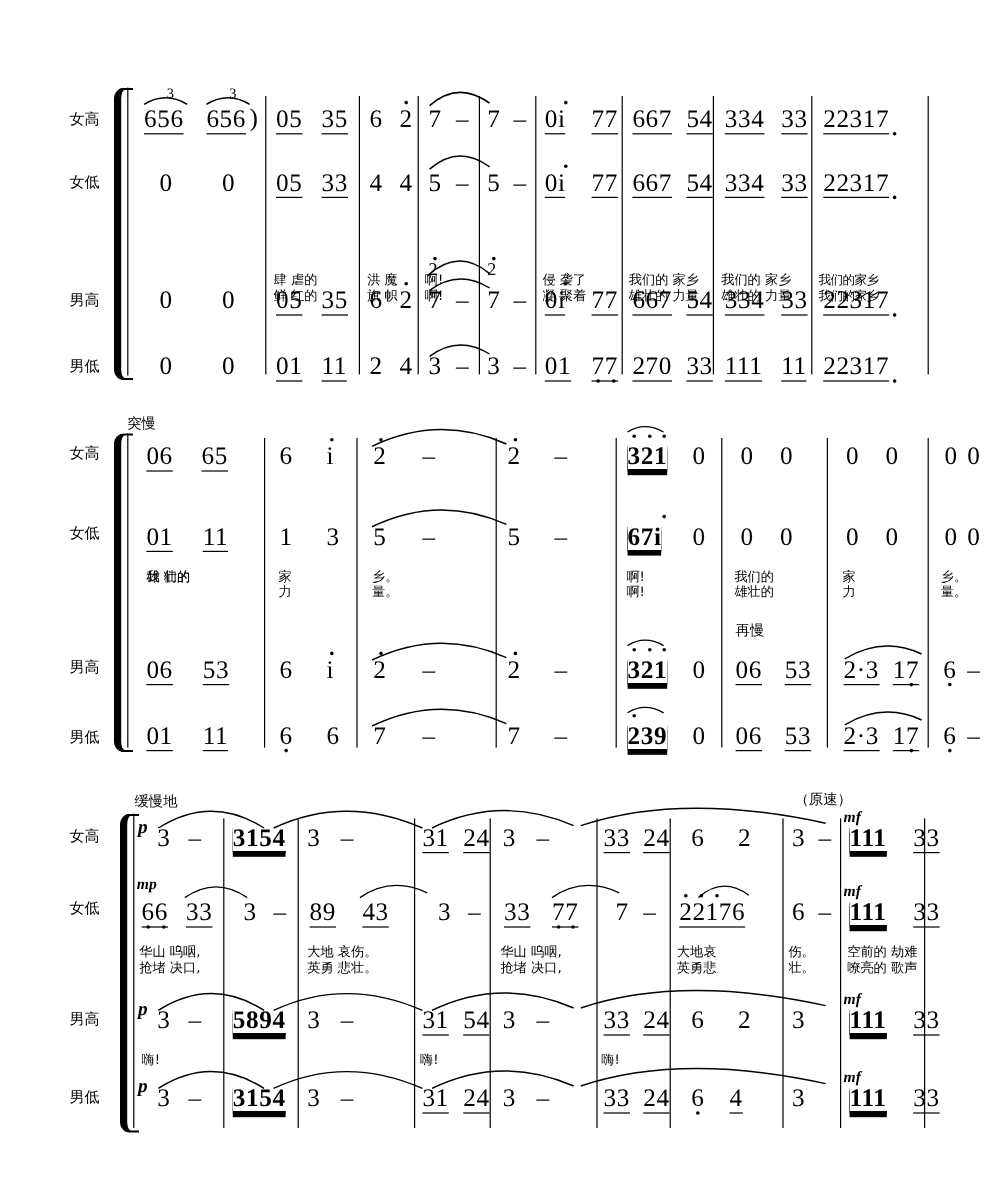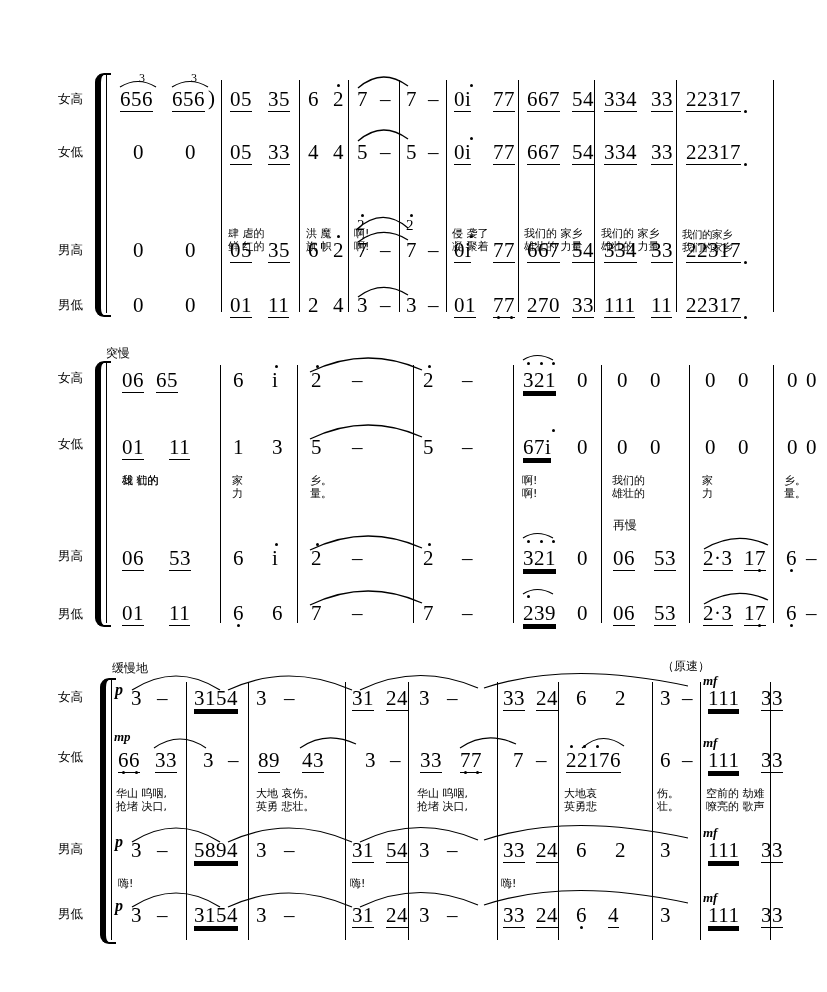--- a/index.html
+++ b/index.html
@@ -49,21 +49,21 @@
   
   .note{
     position:absolute;
     font-family:"Liberation Serif","DejaVu Serif",serif;
     font-size:21px;
     line-height:1;
     white-space:nowrap;
     letter-spacing:0.5px;
   }
   .under1{border-bottom:1.7px solid #000;padding-bottom:1px;}
-  .under2{box-shadow:0 2px 0 0 #000, 0 5px 0 0 #000;}
+  .under2{box-shadow:0 2px 0 0 #000, 0 5px 0 0 #000;font-weight:bold;}
 
   
   .odot{
     position:absolute;width:3px;height:3px;border-radius:50%;background:#000;
   }
 
   
   .triplet{
     position:absolute;
     font-family:"Liberation Serif","DejaVu Serif",serif;
@@ -291,21 +291,21 @@
 
   <div class="barline" style="left:220px;top:20px;height:258px;"></div>
   <div class="barline" style="left:297px;top:20px;height:258px;"></div>
   <div class="barline" style="left:413px;top:20px;height:258px;"></div>
   <div class="barline" style="left:513px;top:20px;height:258px;"></div>
   <div class="barline" style="left:601px;top:20px;height:258px;"></div>
   <div class="barline" style="left:689px;top:20px;height:258px;"></div>
   <div class="barline" style="left:773px;top:20px;height:258px;"></div>
 
   <div class="note under1" style="left:122px;top:25px;">06</div>
-  <div class="note under1" style="left:156px;top:25px;">65</div>
+  <div class="note under1" style="left:168px;top:25px;">65</div>
   <div class="note" style="left:233px;top:25px;">6</div>
   <div class="note" style="left:272px;top:25px;">i</div>
   <div class="odot" style="left:275px;top:20px;"></div>
   <div class="note" style="left:311px;top:25px;">2</div>
   <div class="odot" style="left:316px;top:20px;"></div>
   <div class="note" style="left:352px;top:25px;">–</div>
   <div class="note" style="left:423px;top:25px;">2</div>
   <div class="odot" style="left:428px;top:20px;"></div>
   <div class="note" style="left:462px;top:25px;">–</div>
   <svg class="slurs" width="130" height="26" style="left:306px;top:3px;position:absolute;">

